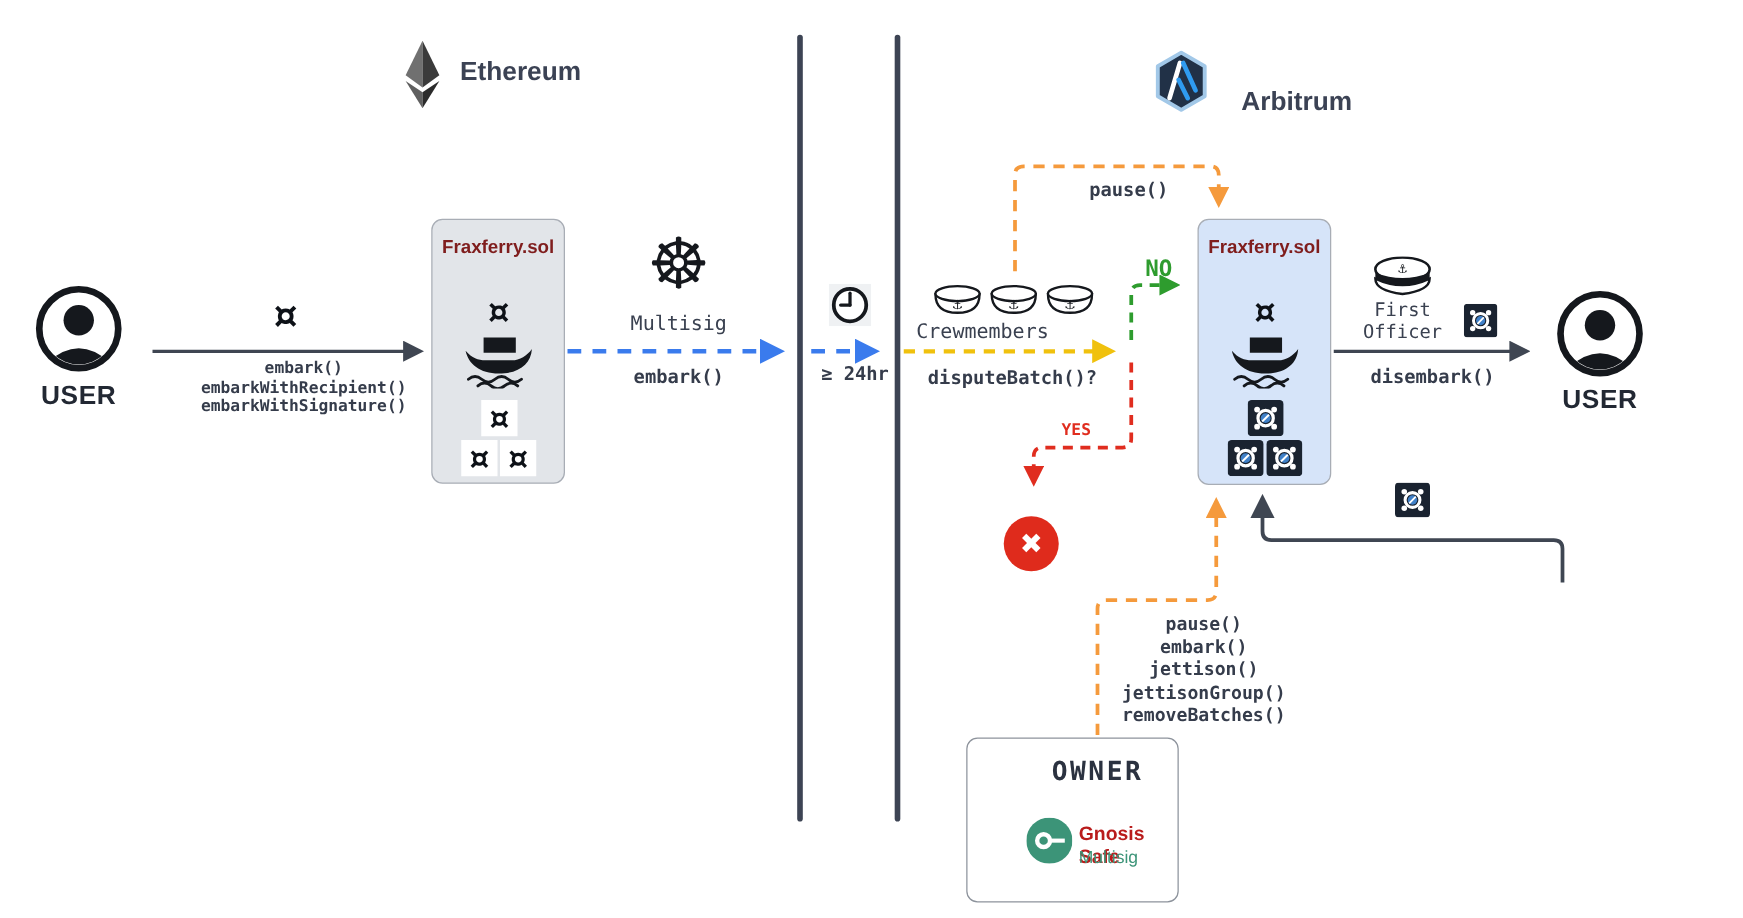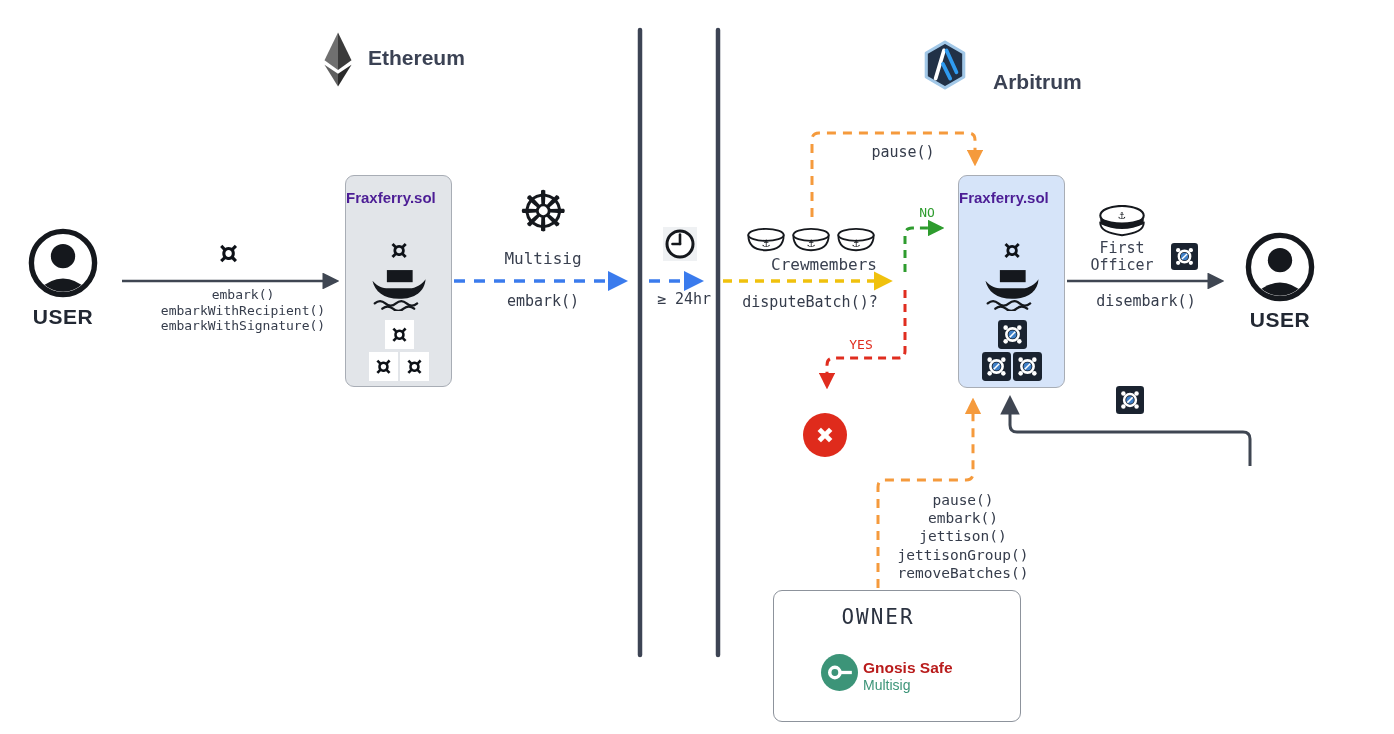--- a/index.html
+++ b/index.html
@@ -1,28 +1,28 @@
 <!DOCTYPE html>
 <html><head>
 <meta charset="utf-8">
 <style>
   html,body{margin:0;padding:0;background:#fff;}
   #stage{position:relative;width:1394px;height:734px;background:#ffffff;overflow:hidden;
          font-family:"Liberation Sans",sans-serif;}
   .abs{position:absolute;}
   .ctr{transform:translateX(-50%);white-space:nowrap;text-align:center;}
-  .mono{font-family:"DejaVu Sans Mono",monospace;font-weight:400;color:#353c4b;text-align:center;}
+  .mono{font-family:"DejaVu Sans Mono",monospace;font-weight:700;color:#353c4b;text-align:center;}
   .lbl{font-family:"DejaVu Sans Mono",monospace;font-weight:400;color:#3a4150;}
   .chain-title{font-size:21px;font-weight:700;color:#3b4254;}
   .user-lbl{font-size:21px;font-weight:700;color:#222833;letter-spacing:.5px;}
   .box{border:1.5px solid #a8adb5;border-radius:9px;box-sizing:border-box;}
   .box-gray{background:#e2e5e9;}
   .box-blue{background:#d6e4f9;}
   .box-white{background:#ffffff;border-color:#8d939c;}
-  .box-title{font-size:15px;font-weight:700;color:#4c1d95;text-align:left;}
+  .box-title{font-size:15px;font-weight:700;color:#7f1d1d;text-align:center;}
   .frax{font-family:"DejaVu Sans",sans-serif;font-weight:700;color:#0d1117;line-height:1;}
   .tokw{width:29px;height:29px;background:#fff;display:flex;align-items:center;justify-content:center;}
   .xcircle{width:44px;height:44px;border-radius:50%;background:#df2b1c;display:flex;
            align-items:center;justify-content:center;color:#fff;font-size:22px;font-weight:700;
            font-family:"DejaVu Sans",sans-serif;}
   svg{display:block;}
   #wires{position:absolute;left:0;top:0;z-index:1;}
   .el{z-index:2;}
 </style>
 </head>
@@ -199,25 +199,25 @@
 
   <svg class="abs el" style="left:744px;top:227px" width="44" height="26">
       <use href="#sym-hat"></use>
     </svg>
   <svg class="abs el" style="left:789px;top:227px" width="44" height="26">
       <use href="#sym-hat"></use>
     </svg>
   <svg class="abs el" style="left:834px;top:227px" width="44" height="26">
       <use href="#sym-hat"></use>
     </svg>
-  <div class="abs el ctr lbl" style="left:824px;top:255px;font-size:16px">Crewmembers</div>
+  <div class="abs el ctr lbl" style="left:786px;top:255px;font-size:16px">Crewmembers</div>
   <div class="abs el ctr mono" style="left:810px;top:293px;font-size:15px">disputeBatch()?</div>
 
   <div class="abs el ctr mono" style="left:903px;top:143px;font-size:15px">pause()</div>
-  <div class="abs el ctr mono" style="left:927px;top:205px;font-size:13px;color:#2e9c2e">NO</div>
+  <div class="abs el ctr mono" style="left:927px;top:205px;font-size:18px;color:#2e9c2e">NO</div>
   <div class="abs el ctr mono" style="left:861px;top:337px;font-size:13px;color:#e02d1f">YES</div>
   <div class="abs el xcircle" style="left:803px;top:413px">
       <span>✖</span>
     </div>
 
   <div class="abs el box box-blue" style="left:958px;top:175px;width:107px;height:213px">
     <div class="box-title" style="margin-top:13px">Fraxferry.sol</div>
     <span class="abs frax ctr" style="left:53px;top:60px;font-size:27px">¤</span>
     <svg class="abs" style="left:24px;top:88px" width="58" height="47">
         <use href="#sym-ship"></use>
@@ -255,21 +255,21 @@
     </svg>
 
   <div class="abs el ctr mono" style="left:963px;top:491px;font-size:14.5px;line-height:18.2px">
     <div>pause()</div>
     <div>embark()</div>
     <div>jettison()</div>
     <div>jettisonGroup()</div>
     <div>removeBatches()</div>
   </div>
 
-  <div class="abs el box box-white" style="left:773px;top:590px;width:248px;height:132px">
+  <div class="abs el box box-white" style="left:773px;top:590px;width:170px;height:132px">
     <div class="ctr mono abs" style="left:104px;top:14px;font-size:21px;letter-spacing:2px;color:#2b3240">OWNER</div>
     <svg class="abs" style="left:47px;top:63px" width="37" height="37">
         <use href="#sym-gnosis"></use>
       </svg>
     <div class="abs" style="left:89px;top:68px;font-size:15.5px;font-weight:700;color:#b91c1c">Gnosis Safe</div>
     <div class="abs" style="left:89px;top:86px;font-size:14px;color:#3c9478">Multisig</div>
   </div>
 
 </div>
 

